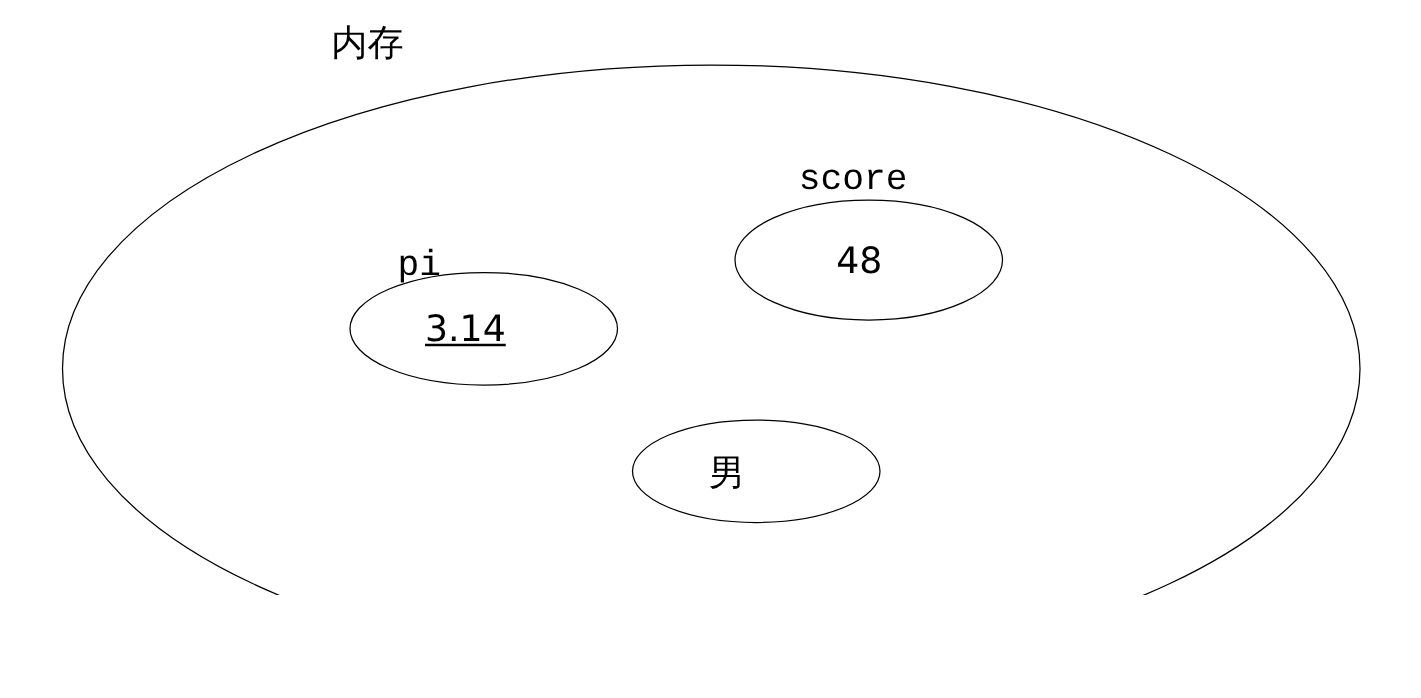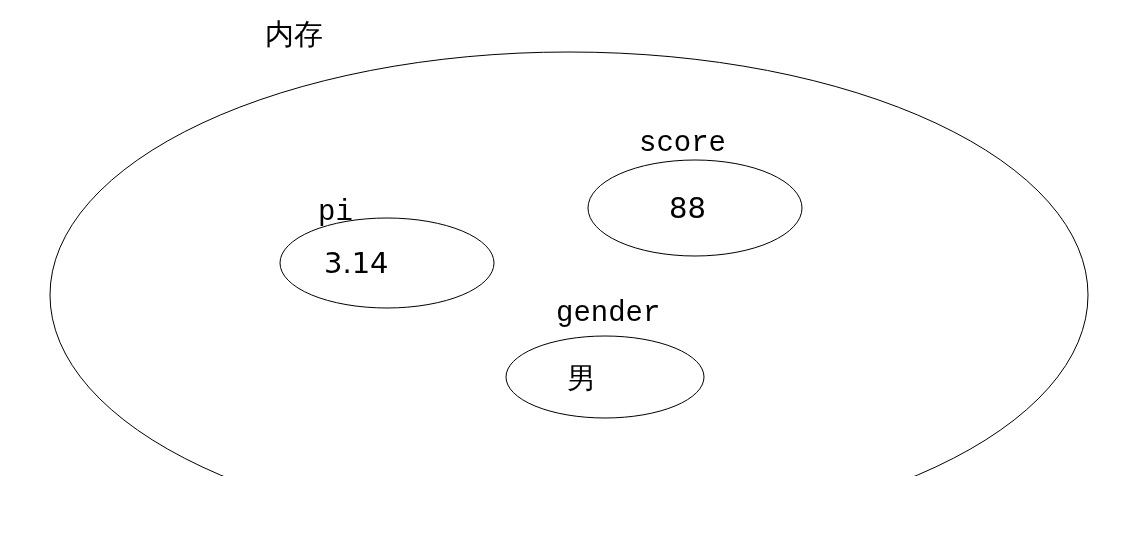--- a/index.html
+++ b/index.html
@@ -59,21 +59,20 @@
   <svg id="diagram-svg" viewBox="0 0 1137 558">
     <ellipse class="ellipse-shape" id="outer-ellipse" cx="569" cy="295" rx="519" ry="243" stroke="#000000"></ellipse>
     <ellipse class="ellipse-shape" id="var-ellipse-0" cx="387" cy="263" rx="107" ry="45" stroke="#000000"></ellipse>
     <ellipse class="ellipse-shape" id="var-ellipse-1" cx="695" cy="208" rx="107" ry="48" stroke="#000000"></ellipse>
     <ellipse class="ellipse-shape" id="var-ellipse-2" cx="605" cy="377" rx="99" ry="41" stroke="#000000"></ellipse>
   </svg>
 
   <div class="label-text outer-label cjk" id="outer-label" style="left: 265px; top: 20px;">内存</div>
 
   <div class="label-text" id="var-label-0" style="left: 318px; top: 198px;">pi</div>
-  <div class="value-text" id="var-value-0" style="left: 324px; top: 249px;">3.14</div>
+  <div class="value-text" id="var-value-0" style="left: 340px; top: 249px; text-decoration: underline;">3.14</div>
 
   <div class="label-text" id="var-label-1" style="left: 639px; top: 129px;">score</div>
-  <div class="value-text" id="var-value-1" style="left: 669px; top: 194px;">88</div>
+  <div class="value-text" id="var-value-1" style="left: 669px; top: 194px;">48</div>
 
-  <div class="label-text" id="var-label-2" style="left: 556px; top: 299px;">gender</div>
   <div class="value-text cjk" id="var-value-2" style="left: 567px; top: 364px;">男</div>
 
 </div>
 
 </body></html>

